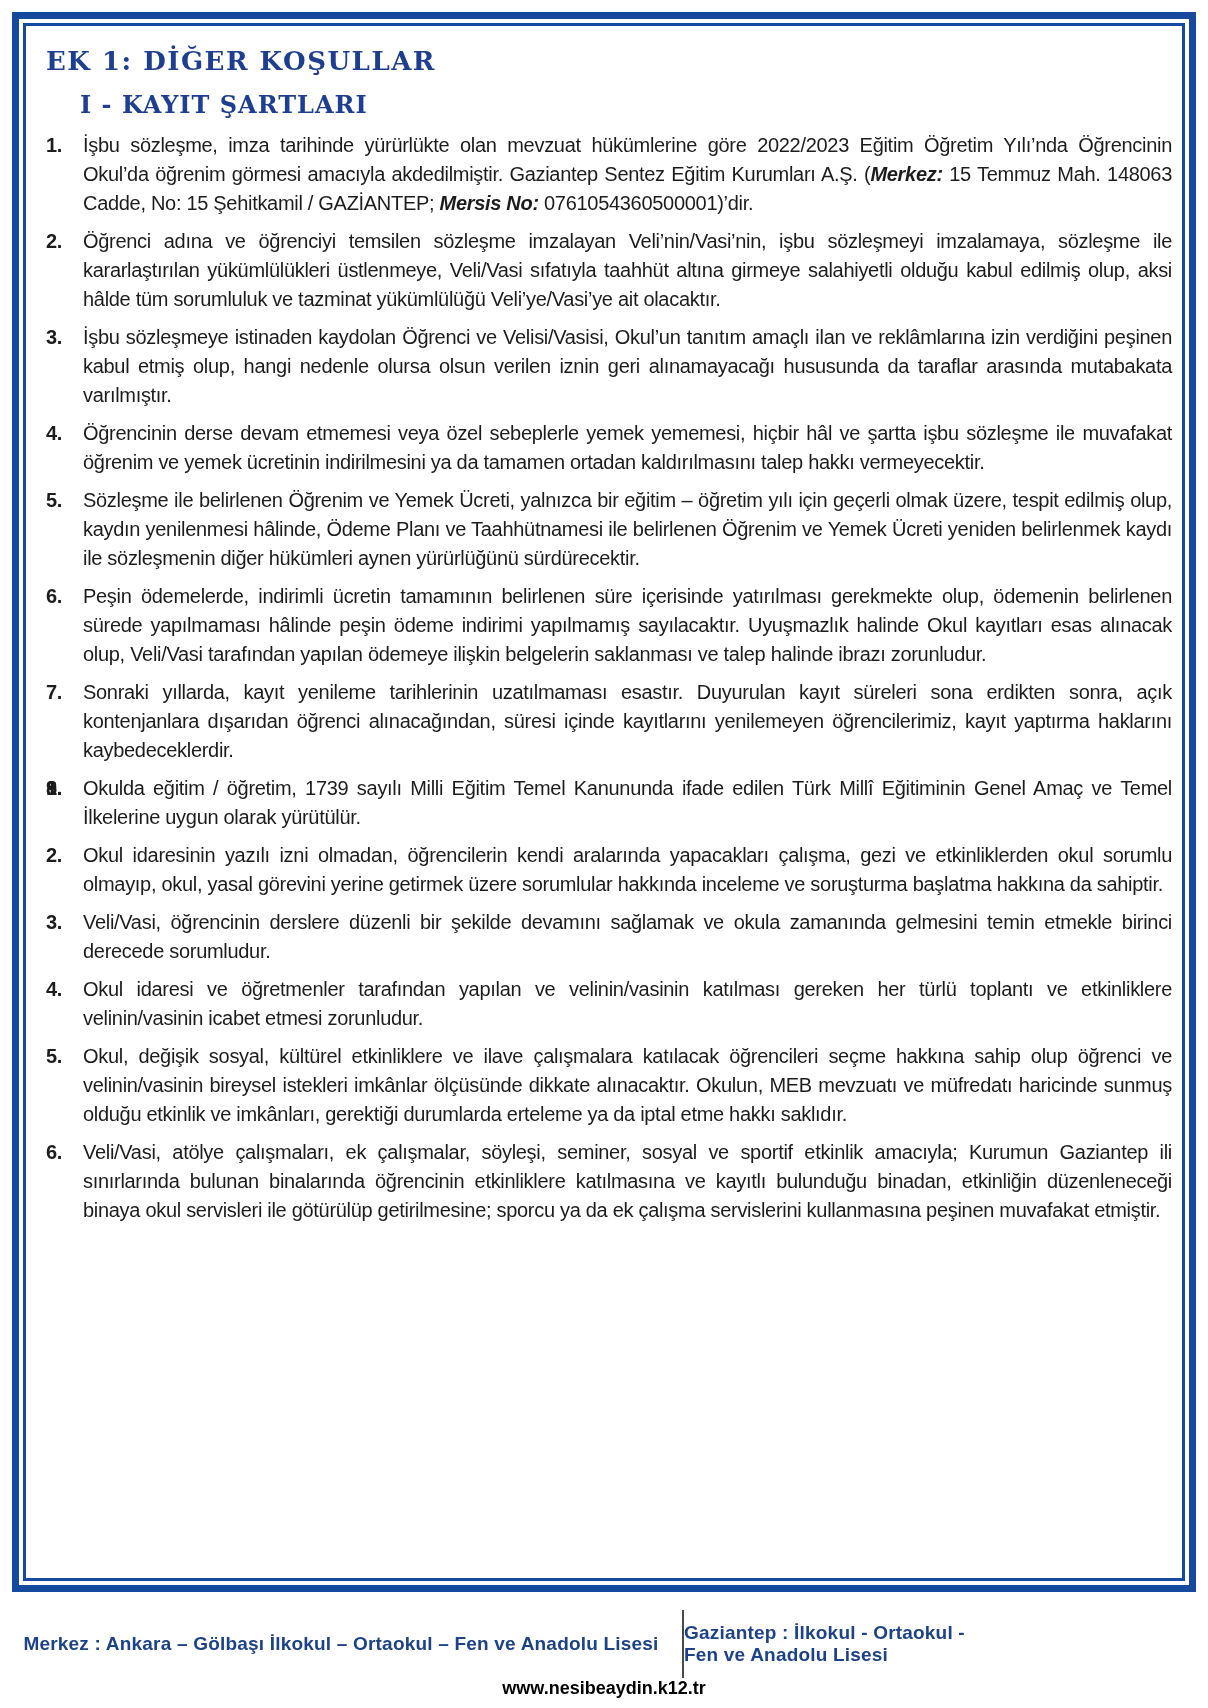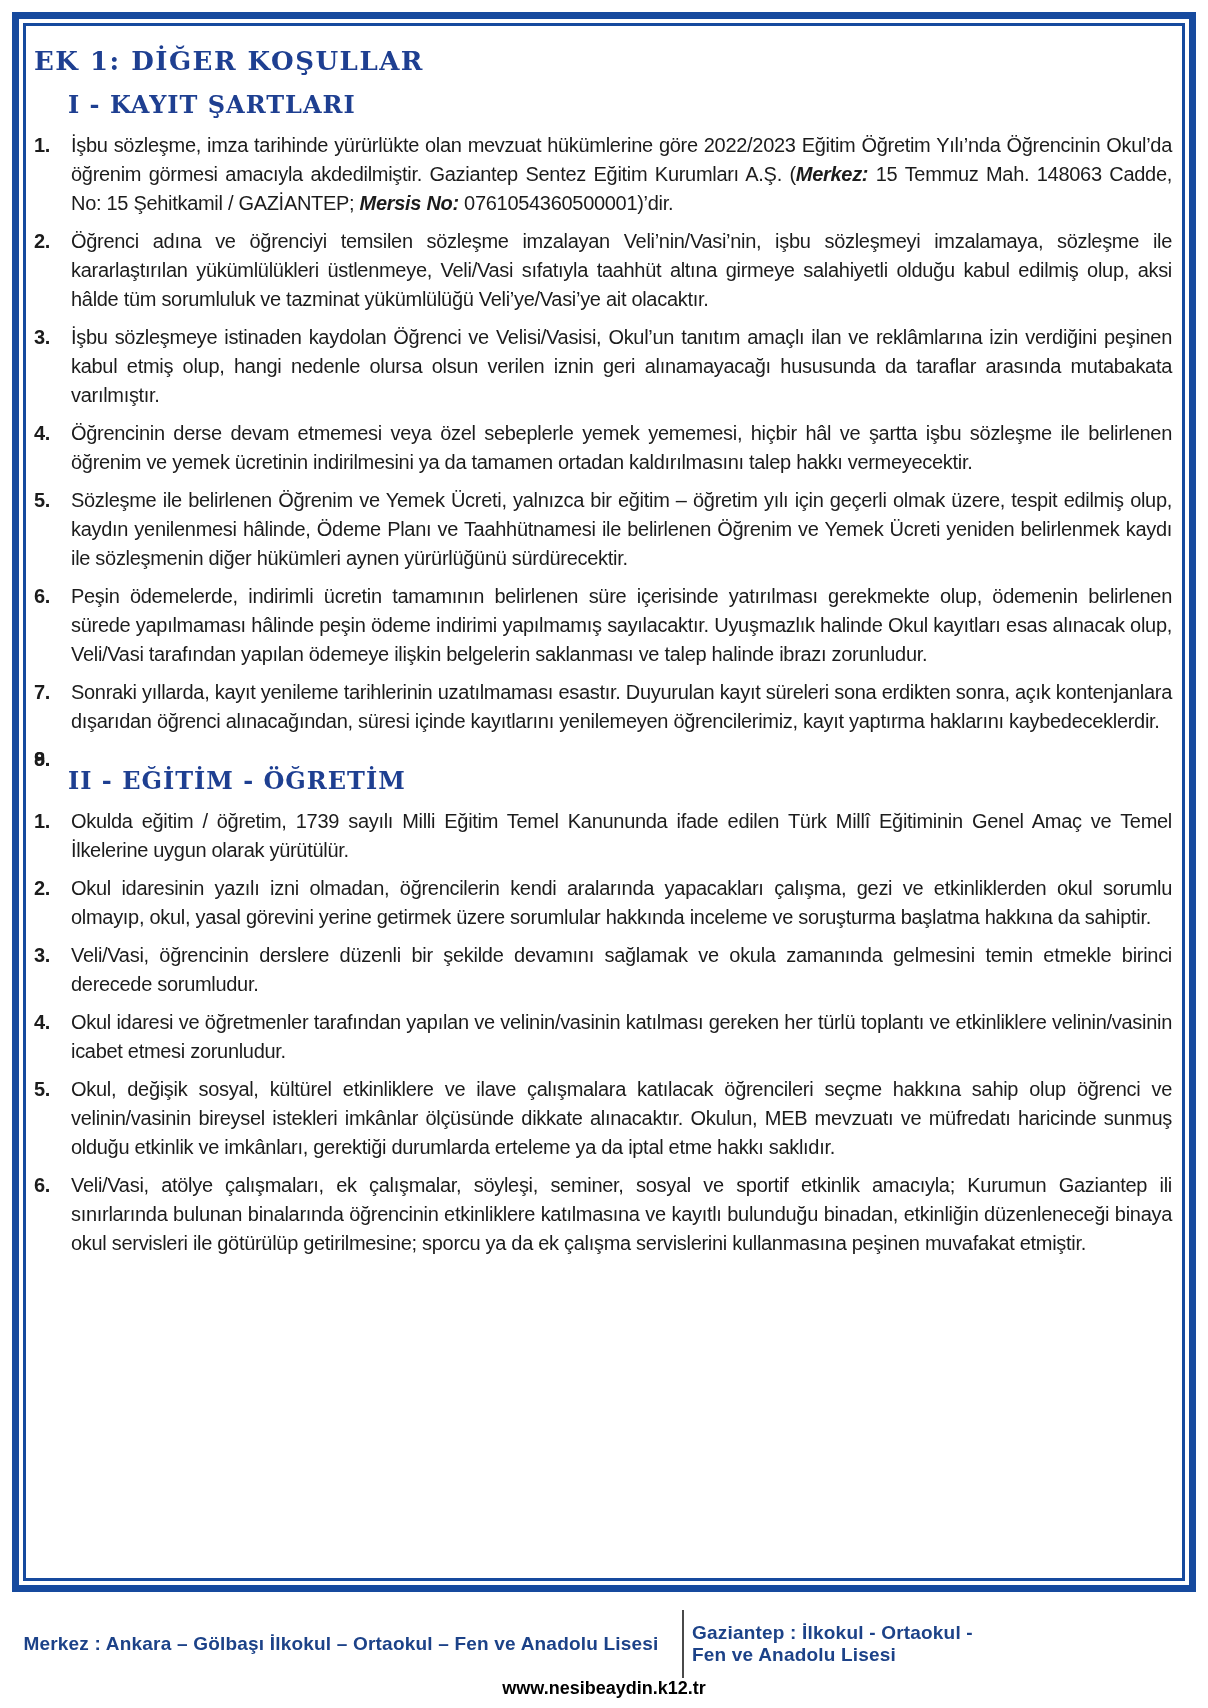--- a/index.html
+++ b/index.html
@@ -25,21 +25,21 @@
     box-sizing: border-box;
   }
   .frame-inner {
     position: absolute;
     left: 4px;
     top: 4px;
     right: 4px;
     bottom: 4px;
     border: 3px solid #164a9e;
     box-sizing: border-box;
-    padding: 14px 10px 0 8px;
+    padding: 14px 10px 0 20px;
     overflow: hidden;
   }
   .doc-title {
     font-family: "DejaVu Serif", "Liberation Serif", serif;
     font-weight: bold;
     font-size: 26px;
     letter-spacing: 1.5px;
     color: #1e3f91;
     margin: 6px 0 14px 0;
   }
@@ -84,21 +84,21 @@
   .footer-cell {
     display: flex;
     align-items: center;
     justify-content: center;
     font-weight: bold;
     font-size: 19px;
     letter-spacing: 0.2px;
     color: #1c4288;
   }
   .footer-cell.left  { width: 682px; }
-  .footer-cell.right { flex: 1; padding-left: 8px; }
+  .footer-cell.right { flex: 1; }
   .footer-divider {
     width: 0;
     border-left: 2px solid #4a4a4a;
     margin: 2px 0;
   }
   .site-url {
     position: absolute;
     left: 0;
     top: 1678px;
     width: 1208px;
@@ -112,27 +112,26 @@
 <body>
 
 <div class="frame">
   <div class="frame-inner">
     <div class="doc-title">EK 1: DİĞER KOŞULLAR</div>
     <div>
         <div class="section-heading">I - KAYIT ŞARTLARI</div>
         <div class="item"><span class="item-num">1.</span><span><span>İşbu sözleşme, imza tarihinde yürürlükte olan mevzuat hükümlerine göre 2022/2023 Eğitim Öğretim Yılı’nda Öğrencinin Okul’da öğrenim görmesi amacıyla akdedilmiştir. Gaziantep Sentez Eğitim Kurumları A.Ş. (</span><b>Merkez:</b><span> 15 Temmuz Mah. 148063 Cadde, No: 15 Şehitkamil / GAZİANTEP; </span><b>Mersis No:</b><span> 0761054360500001)’dir.</span></span></div>
         <div class="item"><span class="item-num">2.</span><span><span>Öğrenci adına ve öğrenciyi temsilen sözleşme imzalayan Veli’nin/Vasi’nin, işbu sözleşmeyi imzalamaya, sözleşme ile kararlaştırılan yükümlülükleri üstlenmeye, Veli/Vasi sıfatıyla taahhüt altına girmeye salahiyetli olduğu kabul edilmiş olup, aksi hâlde tüm sorumluluk ve tazminat yükümlülüğü Veli’ye/Vasi’ye ait olacaktır.</span></span></div>
         <div class="item"><span class="item-num">3.</span><span><span>İşbu sözleşmeye istinaden kaydolan Öğrenci ve Velisi/Vasisi, Okul’un tanıtım amaçlı ilan ve reklâmlarına izin verdiğini peşinen kabul etmiş olup, hangi nedenle olursa olsun verilen iznin geri alınamayacağı hususunda da taraflar arasında mutabakata varılmıştır.</span></span></div>
-        <div class="item"><span class="item-num">4.</span><span><span>Öğrencinin derse devam etmemesi veya özel sebeplerle yemek yememesi, hiçbir hâl ve şartta işbu sözleşme ile belirlenen öğrenim ve yemek ücretinin indirilmesini ya da tamamen ortadan kaldırılmasını talep hakkı vermeyecektir.</span></span></div>
+        <div class="item"><span class="item-num">4.</span><span><span>Öğrencinin derse devam etmemesi veya özel sebeplerle yemek yememesi, hiçbir hâl ve şartta işbu sözleşme ile muvafakat öğrenim ve yemek ücretinin indirilmesini ya da tamamen ortadan kaldırılmasını talep hakkı vermeyecektir.</span></span></div>
         <div class="item"><span class="item-num">5.</span><span><span>Sözleşme ile belirlenen Öğrenim ve Yemek Ücreti, yalnızca bir eğitim – öğretim yılı için geçerli olmak üzere, tespit edilmiş olup, kaydın yenilenmesi hâlinde, Ödeme Planı ve Taahhütnamesi ile belirlenen Öğrenim ve Yemek Ücreti yeniden belirlenmek kaydı ile sözleşmenin diğer hükümleri aynen yürürlüğünü sürdürecektir.</span></span></div>
         <div class="item"><span class="item-num">6.</span><span><span>Peşin ödemelerde, indirimli ücretin tamamının belirlenen süre içerisinde yatırılması gerekmekte olup, ödemenin belirlenen sürede yapılmaması hâlinde peşin ödeme indirimi yapılmamış sayılacaktır. Uyuşmazlık halinde Okul kayıtları esas alınacak olup, Veli/Vasi tarafından yapılan ödemeye ilişkin belgelerin saklanması ve talep halinde ibrazı zorunludur.</span></span></div>
         <div class="item"><span class="item-num">7.</span><span><span>Sonraki yıllarda, kayıt yenileme tarihlerinin uzatılmaması esastır. Duyurulan kayıt süreleri sona erdikten sonra, açık kontenjanlara dışarıdan öğrenci alınacağından, süresi içinde kayıtlarını yenilemeyen öğrencilerimiz, kayıt yaptırma haklarını kaybedeceklerdir.</span></span></div>
         <div class="item"><span class="item-num">8.</span></div>
         <div class="item"><span class="item-num">9.</span></div>
-        <div class="section-heading second">II - EĞİTİM - ÖĞRETİM</div>
         <div class="item"><span class="item-num">1.</span><span><span>Okulda eğitim / öğretim, 1739 sayılı Milli Eğitim Temel Kanununda ifade edilen Türk Millî Eğitiminin Genel Amaç ve Temel İlkelerine uygun olarak yürütülür.</span></span></div>
         <div class="item"><span class="item-num">2.</span><span><span>Okul idaresinin yazılı izni olmadan, öğrencilerin kendi aralarında yapacakları çalışma, gezi ve etkinliklerden okul sorumlu olmayıp, okul, yasal görevini yerine getirmek üzere sorumlular hakkında inceleme ve soruşturma başlatma hakkına da sahiptir.</span></span></div>
         <div class="item"><span class="item-num">3.</span><span><span>Veli/Vasi, öğrencinin derslere düzenli bir şekilde devamını sağlamak ve okula zamanında gelmesini temin etmekle birinci derecede sorumludur.</span></span></div>
         <div class="item"><span class="item-num">4.</span><span><span>Okul idaresi ve öğretmenler tarafından yapılan ve velinin/vasinin katılması gereken her türlü toplantı ve etkinliklere velinin/vasinin icabet etmesi zorunludur.</span></span></div>
         <div class="item"><span class="item-num">5.</span><span><span>Okul, değişik sosyal, kültürel etkinliklere ve ilave çalışmalara katılacak öğrencileri seçme hakkına sahip olup öğrenci ve velinin/vasinin bireysel istekleri imkânlar ölçüsünde dikkate alınacaktır. Okulun, MEB mevzuatı ve müfredatı haricinde sunmuş olduğu etkinlik ve imkânları, gerektiği durumlarda erteleme ya da iptal etme hakkı saklıdır.</span></span></div>
         <div class="item"><span class="item-num">6.</span><span><span>Veli/Vasi, atölye çalışmaları, ek çalışmalar, söyleşi, seminer, sosyal ve sportif etkinlik amacıyla; Kurumun Gaziantep ili sınırlarında bulunan binalarında öğrencinin etkinliklere katılmasına ve kayıtlı bulunduğu binadan, etkinliğin düzenleneceği binaya okul servisleri ile götürülüp getirilmesine; sporcu ya da ek çalışma servislerini kullanmasına peşinen muvafakat etmiştir.</span></span></div>
       </div>
   </div>
 </div>
 

